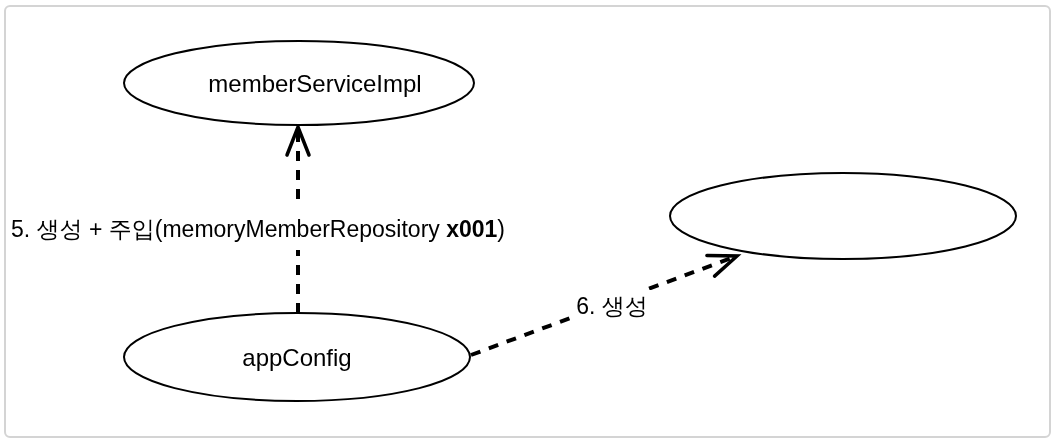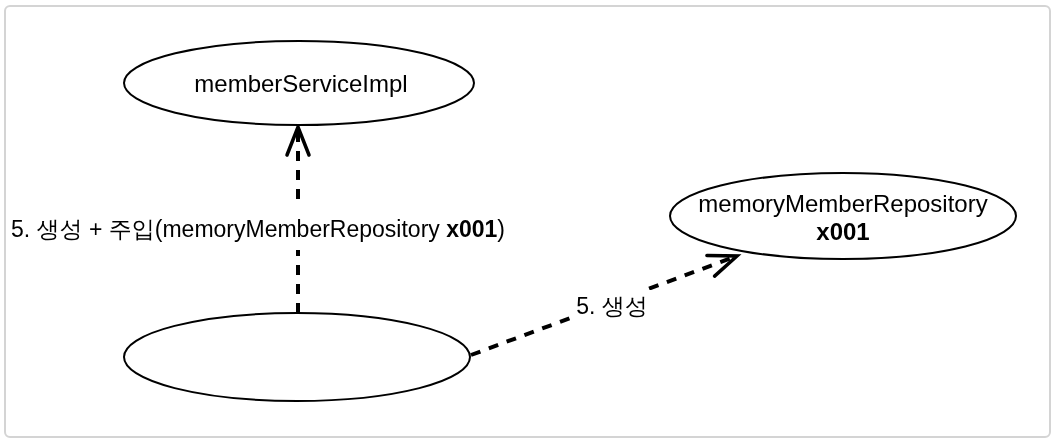--- a/index.html
+++ b/index.html
@@ -85,27 +85,24 @@
 
     <line x1="298" y1="313" x2="298" y2="127" stroke="#000000" stroke-width="4" stroke-dasharray="10 9" marker-end="url(#openArrow)"></line>
 
     <line x1="471" y1="355" x2="737" y2="256" stroke="#000000" stroke-width="4" stroke-dasharray="10 9" marker-end="url(#openArrow)"></line>
 
     <ellipse cx="299" cy="83" rx="175" ry="42" fill="#ffffff" stroke="#000000" stroke-width="2"></ellipse>
     <ellipse cx="297" cy="357" rx="173" ry="44" fill="#ffffff" stroke="#000000" stroke-width="2"></ellipse>
     <ellipse cx="843" cy="216" rx="173" ry="43" fill="#ffffff" stroke="#000000" stroke-width="2"></ellipse>
   </svg>
 
-  <div class="node-label" style="left:301px; top:84px;text-align:right;">memberServiceImpl</div>
+  <div class="node-label" style="left:315px; top:84px;text-align:right;">memberServiceImpl</div>
 
+  <div class="node-label" style="left:297px; top:358px;">appConfig</div>
 
-  <div class="node-label" style="left:843px; top:218px;">
-    <div>memoryMemberRepository</div>
-    <div class="bold-line">x001</div>
-  </div>
 
   <div class="edge-label" id="edge-label-create-inject">
     <span>5. 생성 + 주입(memoryMemberRepository </span><span class="b">x001</span><span>)</span>
   </div>
 
-  <div class="edge-label" id="edge-label-create">5. 생성</div>
+  <div class="edge-label" id="edge-label-create">6. 생성</div>
 
 </div>
 
 </body></html>

